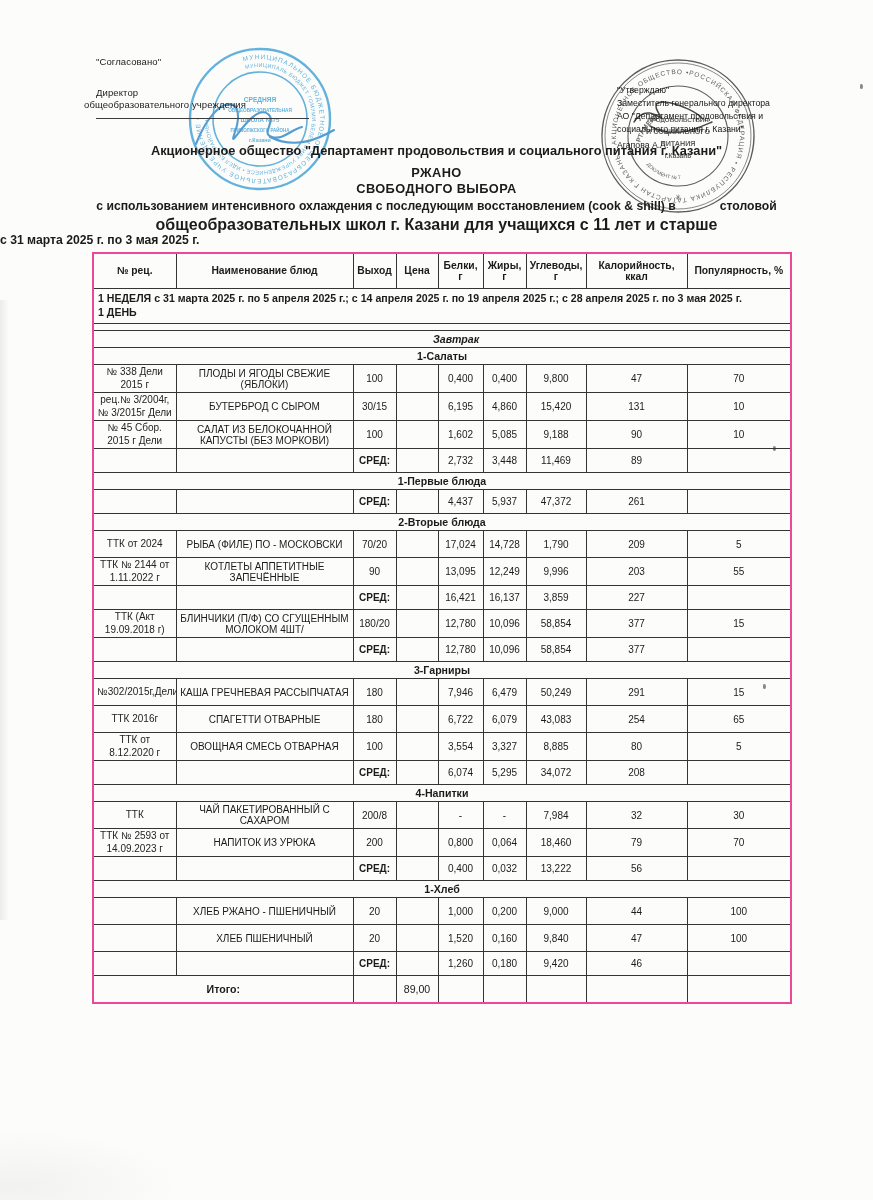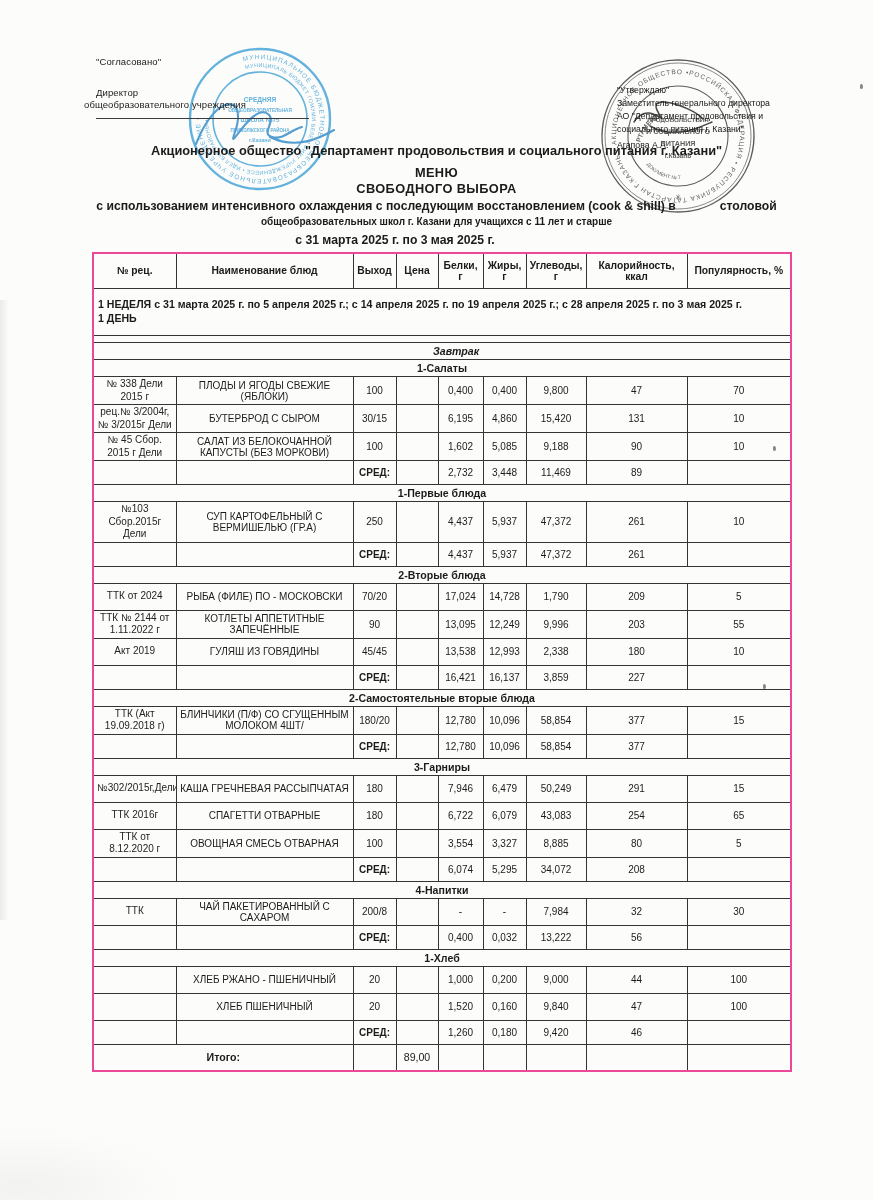--- a/index.html
+++ b/index.html
@@ -19,35 +19,35 @@
   .sign-line{position:absolute;border-top:1.3px solid #3c3c3c;}
 
   .approve-block{position:absolute;left:617px;top:84px;width:190px;font-size:8.7px;line-height:1.5;z-index:4;color:#161616;}
   .approve-block div{white-space:nowrap;}
 
   .title{position:absolute;left:0;width:100%;text-align:center;font-weight:bold;z-index:3;}
   .t-org{top:143px;font-size:12.8px;}
   .t-menu{top:165px;font-size:12.8px;letter-spacing:.4px;}
   .t-free{top:181px;font-size:12.8px;letter-spacing:.4px;}
   .t-desc1{top:199px;font-size:12.2px;white-space:pre;}
-  .t-desc2{top:216px;font-size:10px;}
-  .t-dates{position:absolute;top:233px;left:0;width:790px;text-align:center;font-weight:bold;font-size:12.2px;z-index:3;}
+  .t-desc2{top:216px;font-size:16px;}
+  .t-dates{position:absolute;top:233px;left:0;width:790px;text-align:left;font-weight:bold;font-size:12.2px;z-index:3;}
 
   .stamp{position:absolute;z-index:1;}
   .stamp-blue{left:178px;top:40px;}
   .stamp-black{left:590px;top:48px;}
 
   
   .menu-wrap{position:absolute;left:92px;top:252px;width:698px;z-index:2;}
   table.menu{border-collapse:collapse;width:698px;table-layout:fixed;
     border:2px solid #ec4899;}
   table.menu td, table.menu th{border:1px solid #343434;padding:1px 3px;vertical-align:middle;
     overflow:hidden;}
   th{font-size:10.3px;font-weight:bold;text-align:center;line-height:1.1;white-space:pre-line;height:32px;}
-  tr.week td{font-size:10.6px;font-weight:bold;text-align:left;line-height:1.3;padding:8px 4px;height:30px;}
+  tr.week td{font-size:10.6px;font-weight:bold;text-align:left;line-height:1.3;padding:2px 4px;height:30px;}
   tr.spacer td{height:6px;padding:0;}
   tr.meal td{font-size:10.6px;font-weight:bold;font-style:italic;text-align:center;height:14px;padding-left:31px;}
   tr.sec td{font-size:10.6px;font-weight:bold;text-align:center;height:14px;}
   tr.item{height:27px;}
   tr.item td{font-size:10px;text-align:center;}
   td.rec{font-size:6.9px;text-align:left;line-height:1.25;padding-left:2px;color:#232323;}
   td.dname{font-size:9.6px;text-align:left;line-height:1.1;text-transform:uppercase;}
   tr.avg{height:24px;}
   tr.avg td{font-size:10px;text-align:center;}
   td.avglab{font-weight:bold;text-align:center;font-size:10px;}
@@ -122,21 +122,21 @@
       <text x="88" y="86" font-size="7.2" font-weight="bold">И СОЦИАЛЬНОГО</text>
       <text x="88" y="98" font-size="7.2" font-weight="bold">ПИТАНИЯ</text>
       <text x="88" y="110" font-size="6.6" font-weight="bold">г.Казань</text>
       <text font-size="5"><textPath href="#arcBot" startOffset="20">ДОКУМЕНТ № 7</textPath></text>
       <text x="88" y="152" font-size="8">✳</text>
     </g>
     <path d="M44,74 C60,50 80,84 68,64 S100,58 112,70 M60,78 C84,92 108,80 122,74" stroke="#222" stroke-width="1.5" fill="none" stroke-linecap="round"></path>
   </svg>
 
   <div class="title t-org">Акционерное общество "Департамент продовольствия и социального питания г. Казани"</div>
-  <div class="title t-menu">МЕНЮ</div>
+  <div class="title t-menu">РЖАНО</div>
   <div class="title t-desc1">с использованием интенсивного охлаждения с последующим восстановлением (cook &amp; shill) в             столовой</div>
   <div class="title t-free">СВОБОДНОГО  ВЫБОРА</div>
   <div class="title t-desc2">общеобразовательных школ  г. Казани для  учащихся с 11 лет и старше</div>
   <div class="t-dates">с 31 марта 2025 г. по 3 мая 2025 г.</div>
 
   <div class="menu-wrap">
     <table class="menu" id="menu-table">
       <colgroup>
         <col style="width:83px">
           <col style="width:177px">
@@ -219,31 +219,20 @@
             <td></td>
             <td>2,732</td>
             <td>3,448</td>
             <td>11,469</td>
             <td>89</td>
             <td></td>
           </tr>
           <tr class="sec">
             <td colspan="9">1-Первые блюда</td>
           </tr>
-          <tr class="item">
-            <td class="rec">№103 Сбор.2015г Дели</td>
-            <td class="dname">СУП КАРТОФЕЛЬНЫЙ С ВЕРМИШЕЛЬЮ (гр.А)</td>
-            <td>250</td>
-            <td></td>
-            <td>4,437</td>
-            <td>5,937</td>
-            <td>47,372</td>
-            <td>261</td>
-            <td>10</td>
-          </tr>
           <tr class="avg">
             <td></td>
             <td></td>
             <td class="avglab">СРЕД:</td>
             <td></td>
             <td>4,437</td>
             <td>5,937</td>
             <td>47,372</td>
             <td>261</td>
             <td></td>
@@ -266,44 +255,30 @@
             <td class="rec">ТТК № 2144 от 1.11.2022 г</td>
             <td class="dname">КОТЛЕТЫ АППЕТИТНЫЕ ЗАПЕЧЁННЫЕ</td>
             <td>90</td>
             <td></td>
             <td>13,095</td>
             <td>12,249</td>
             <td>9,996</td>
             <td>203</td>
             <td>55</td>
           </tr>
-          <tr class="item">
-            <td class="rec">Акт 2019</td>
-            <td class="dname">ГУЛЯШ ИЗ ГОВЯДИНЫ</td>
-            <td>45/45</td>
-            <td></td>
-            <td>13,538</td>
-            <td>12,993</td>
-            <td>2,338</td>
-            <td>180</td>
-            <td>10</td>
-          </tr>
           <tr class="avg">
             <td></td>
             <td></td>
             <td class="avglab">СРЕД:</td>
             <td></td>
             <td>16,421</td>
             <td>16,137</td>
             <td>3,859</td>
             <td>227</td>
             <td></td>
-          </tr>
-          <tr class="sec">
-            <td colspan="9">2-Самостоятельные вторые блюда</td>
           </tr>
           <tr class="item">
             <td class="rec">ТТК (Акт 19.09.2018 г)</td>
             <td class="dname">БЛИНЧИКИ  (п/ф) СО СГУЩЕННЫМ МОЛОКОМ 4шт/</td>
             <td>180/20</td>
             <td></td>
             <td>12,780</td>
             <td>10,096</td>
             <td>58,854</td>
             <td>377</td>
@@ -374,20 +349,31 @@
             <td class="rec">ТТК</td>
             <td class="dname">ЧАЙ ПАКЕТИРОВАННЫЙ  С САХАРОМ</td>
             <td>200/8</td>
             <td></td>
             <td>-</td>
             <td>-</td>
             <td>7,984</td>
             <td>32</td>
             <td>30</td>
           </tr>
+          <tr class="item">
+            <td class="rec">ТТК № 2593 от 14.09.2023 г</td>
+            <td class="dname">НАПИТОК ИЗ УРЮКА</td>
+            <td>200</td>
+            <td></td>
+            <td>0,800</td>
+            <td>0,064</td>
+            <td>18,460</td>
+            <td>79</td>
+            <td>70</td>
+          </tr>
           <tr class="avg">
             <td></td>
             <td></td>
             <td class="avglab">СРЕД:</td>
             <td></td>
             <td>0,400</td>
             <td>0,032</td>
             <td>13,222</td>
             <td>56</td>
             <td></td>

